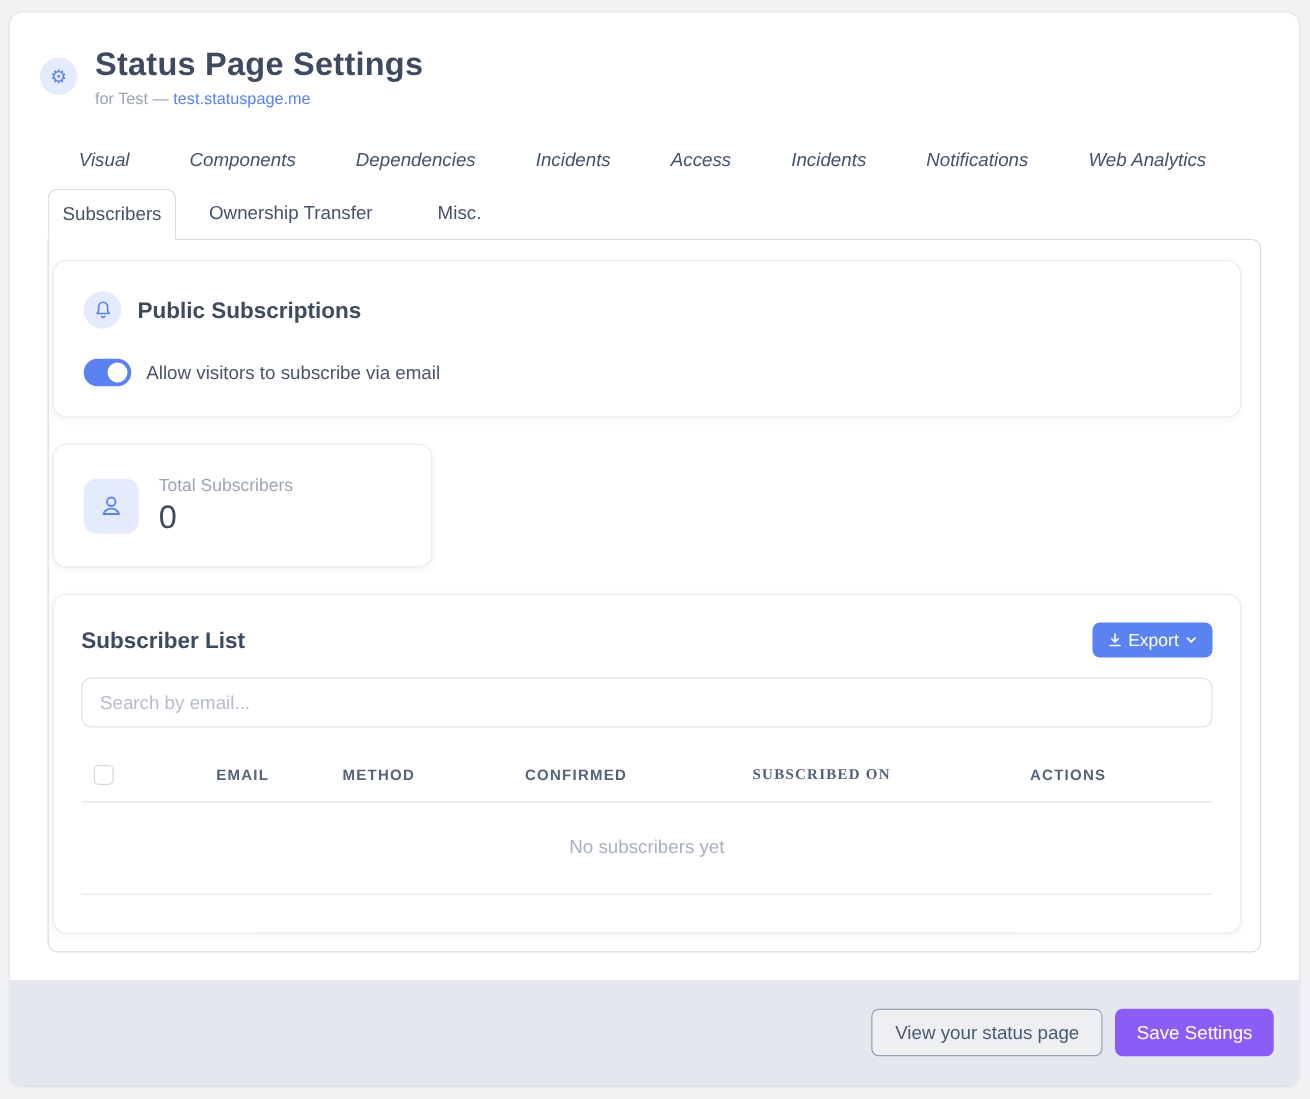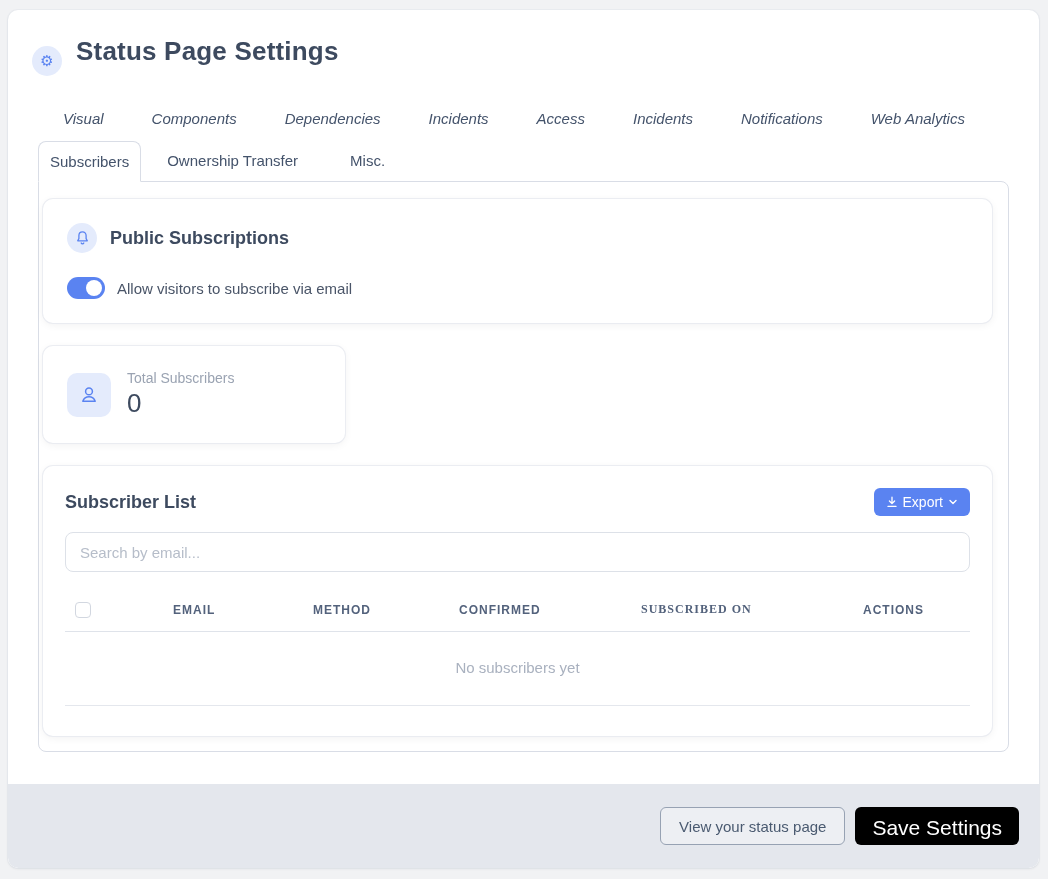--- a/index.html
+++ b/index.html
@@ -77,54 +77,58 @@
   .search-input {
     width:100%; height:40px; margin-top:16px; border:1px solid #dde1e8; border-radius:8px;
     font-size:15px; color:#4a5568; padding:0 14px; outline:none;
     font-family:"Liberation Sans", sans-serif;
   }
   .search-input::placeholder { color:#b6bdc9; }
   .tbl { margin-top:16px; }
   .tbl-head { display:flex; align-items:center; height:44px; border-bottom:1px solid #dfe3ea; }
   .th { font-size:12px; font-weight:700; letter-spacing:1px; color:#53627c; }
   .col-check { width:108px; display:flex; align-items:center; padding-left:10px; }
-  .col-2 { width:140px; } .col-3 { width:146px; } .col-4 { width:182px; } .col-5 { width:222px;font-family:Liberation Serif, serif; } .col-6 { flex:1; }
+  .col-2 { width:101px; } .col-3 { width:146px; } .col-4 { width:182px; } .col-5 { width:222px;font-family:Liberation Serif, serif; } .col-6 { flex:1; }
   .checkbox {
     width:16px; height:16px; border:1.5px solid #d2d7e0; border-radius:4px; background:#fff; cursor:pointer;
   }
   .empty-row { text-align:center; padding:27px 0 28px 0; border-bottom:1px solid #e4e7ed; }
   .empty-text { font-size:15px; color:#a9b1bf; }
   .tbl-footpad { height:30px; }
   
   .spacer { flex:1; }
   .foot {
     height:84px; background:#e4e7ed; border-radius:0 0 10px 10px;
     display:flex; align-items:center; justify-content:flex-end; gap:10px; padding:0 20px;
   }
   .btn-view {
     background:rgba(255,255,255,.35); border:1px solid #97a2b3; border-radius:6px;
     font-size:15px; color:#4a5a70; padding:9px 18px; cursor:pointer; height:38px;
     font-family:"Liberation Sans", sans-serif;
   }
   .btn-save {
-    background:#000000; border:none; border-radius:6px; font-size:21px; color:#fff;
+    background:#8b5cf6; border:none; border-radius:6px; font-size:15px; color:#fff;
     padding:9px 17px; cursor:pointer; height:38px;
     font-family:"Liberation Sans", sans-serif;
   }
   svg { display:block; }
 </style>
 </head>
 <body>
 
 <div class="app-card">
 
   <div class="hdr">
     <div class="hdr-avatar">⚙</div>
     <div class="hdr-text">
       <div class="hdr-title">Status Page Settings</div>
+      <div class="hdr-sub">
+        <span>for Test —</span>
+        <a href="#">test.statuspage.me</a>
+      </div>
     </div>
   </div>
 
   <div class="tabs1">
     <div class="tab1">Visual</div>
     <div class="tab1">Components</div>
     <div class="tab1">Dependencies</div>
     <div class="tab1">Incidents</div>
     <div class="tab1">Access</div>
     <div class="tab1">Incidents</div>

